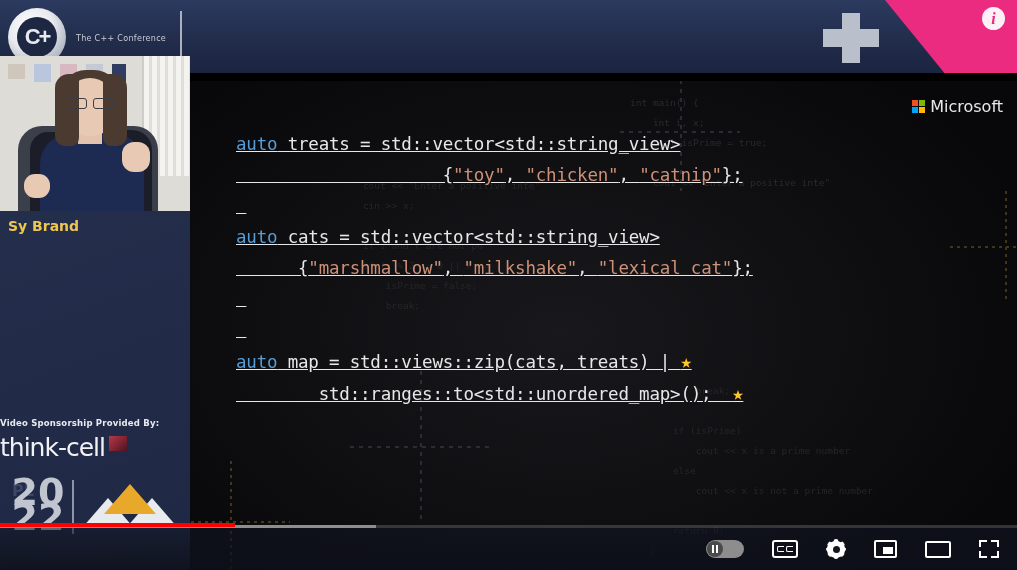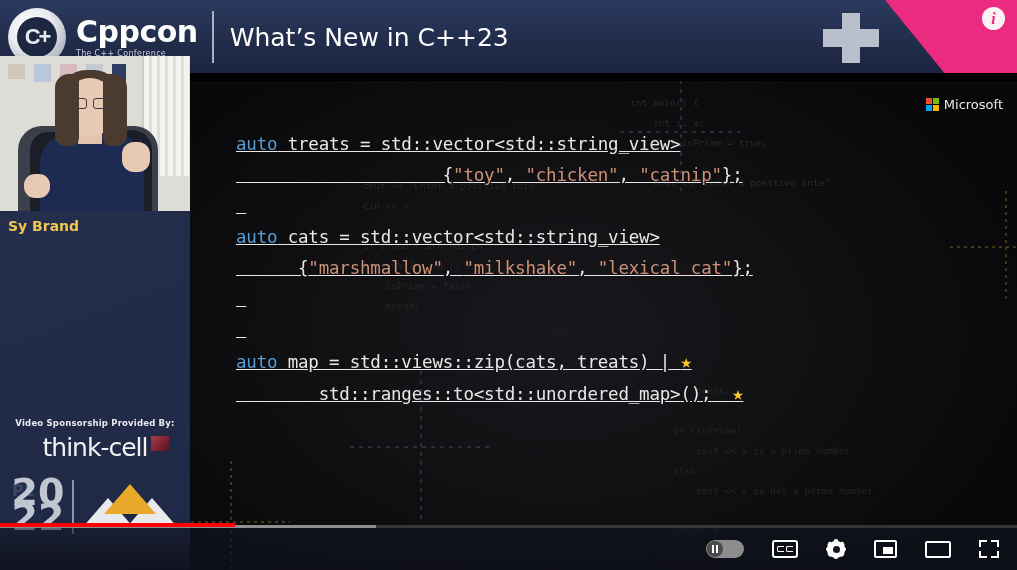--- a/index.html
+++ b/index.html
@@ -114,21 +114,21 @@
   .cam-hand-l { position:absolute; left:24px; top:118px; width:26px; height:24px; background:#e8c9b3; border-radius:11px; }
   .cam-hand-r { position:absolute; left:122px; top:86px; width:28px; height:30px; background:#e8c9b3; border-radius:12px; }
 
   .speaker-name {
     position: absolute; left: 8px; top: 162px;
     color: #f0c550; font-size: 14px; font-weight: bold;
     font-family: "DejaVu Sans", sans-serif;
   }
 
   .sponsor {
-    position: absolute; left: 0; top: 362px; width: 190px; text-align: center;
+    position: absolute; left: 0; top: 362px; width: 190px; 
   }
   .sponsor-label {
     color: #e9eaee; font-size: 8.5px; font-weight: bold; letter-spacing: 0.2px;
     font-family: "DejaVu Sans", sans-serif;
   }
   .sponsor-logo {
     margin-top: 5px; color: #f2f2f4; font-size: 25px; letter-spacing: -1px;
     font-family: "DejaVu Sans", sans-serif; position: relative; display: inline-block;
   }
   .sponsor-logo sup {
@@ -175,21 +175,21 @@
   }
   .ms-logo {
     position: absolute; right: 14px; top: 16px; display: flex; align-items: center; gap: 5px;
   }
   .ms-grid { width: 13px; height: 13px; display: grid; grid-template-columns: 1fr 1fr; gap: 1.4px; }
   .ms-grid i { display: block; }
   .ms-grid i:nth-child(1){ background:#f25022; }
   .ms-grid i:nth-child(2){ background:#7fba00; }
   .ms-grid i:nth-child(3){ background:#00a4ef; }
   .ms-grid i:nth-child(4){ background:#ffb900; }
-  .ms-name { color:#e8e8ea; font-size:13px; font-family:"DejaVu Sans", sans-serif; }
+  .ms-name { color:#e8e8ea; font-size:16px; font-family:"DejaVu Sans", sans-serif; }
 
   .slide-num {
     position: absolute; right: 24px; bottom: 8px;
     color: #4a4a4e; font-size: 10px; font-family: "DejaVu Sans", sans-serif;
   }
 
   .bgcode {
     position: absolute; color: #2a2a2c; font-size: 9.5px; line-height: 20px;
     font-family: "DejaVu Sans Mono", monospace; white-space: pre; pointer-events: none;
     filter: blur(0.6px);
@@ -288,25 +288,23 @@
     <div class="banner-pink"></div>
     <div class="banner-plus"></div>
 
     <div class="logo-wrap">
       <div class="logo-mark">
         <div class="logo-inner">
             <span>C+</span>
           </div>
       </div>
       <div class="logo-text">
-        <div class="logo-title">Cppcon</div>
         <div class="logo-sub">The C++ Conference</div>
       </div>
       <div class="banner-divider"></div>
-      <div class="banner-title">What’s New in C++23</div>
     </div>
 
     <div class="info-badge">i</div>
   </div>
 
   <div class="sidebar">
     <div class="cam">
       <div class="cam-wall"></div>
       <div class="cam-window"></div>
       <div class="cam-art">

